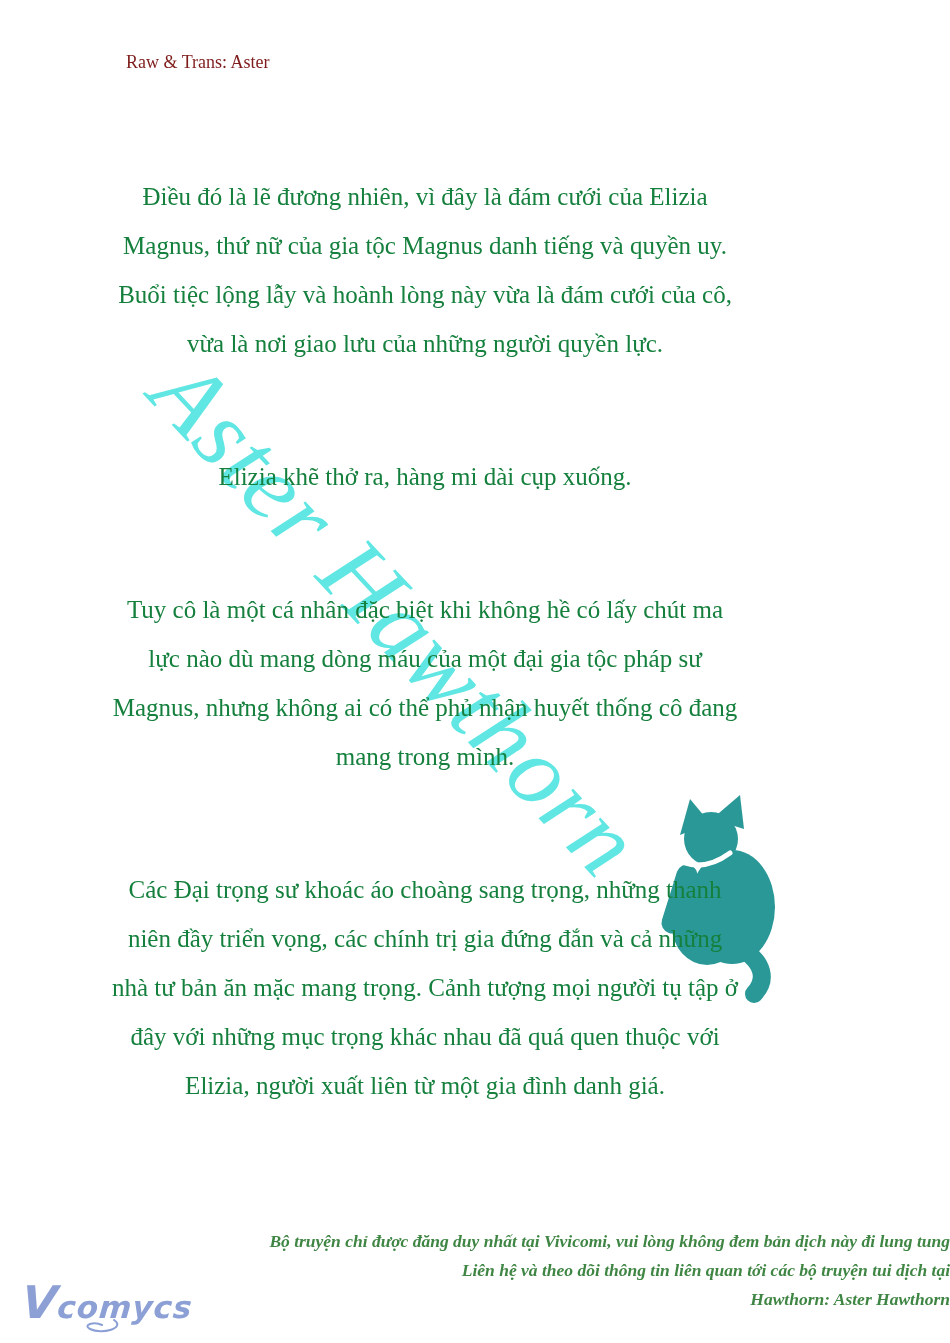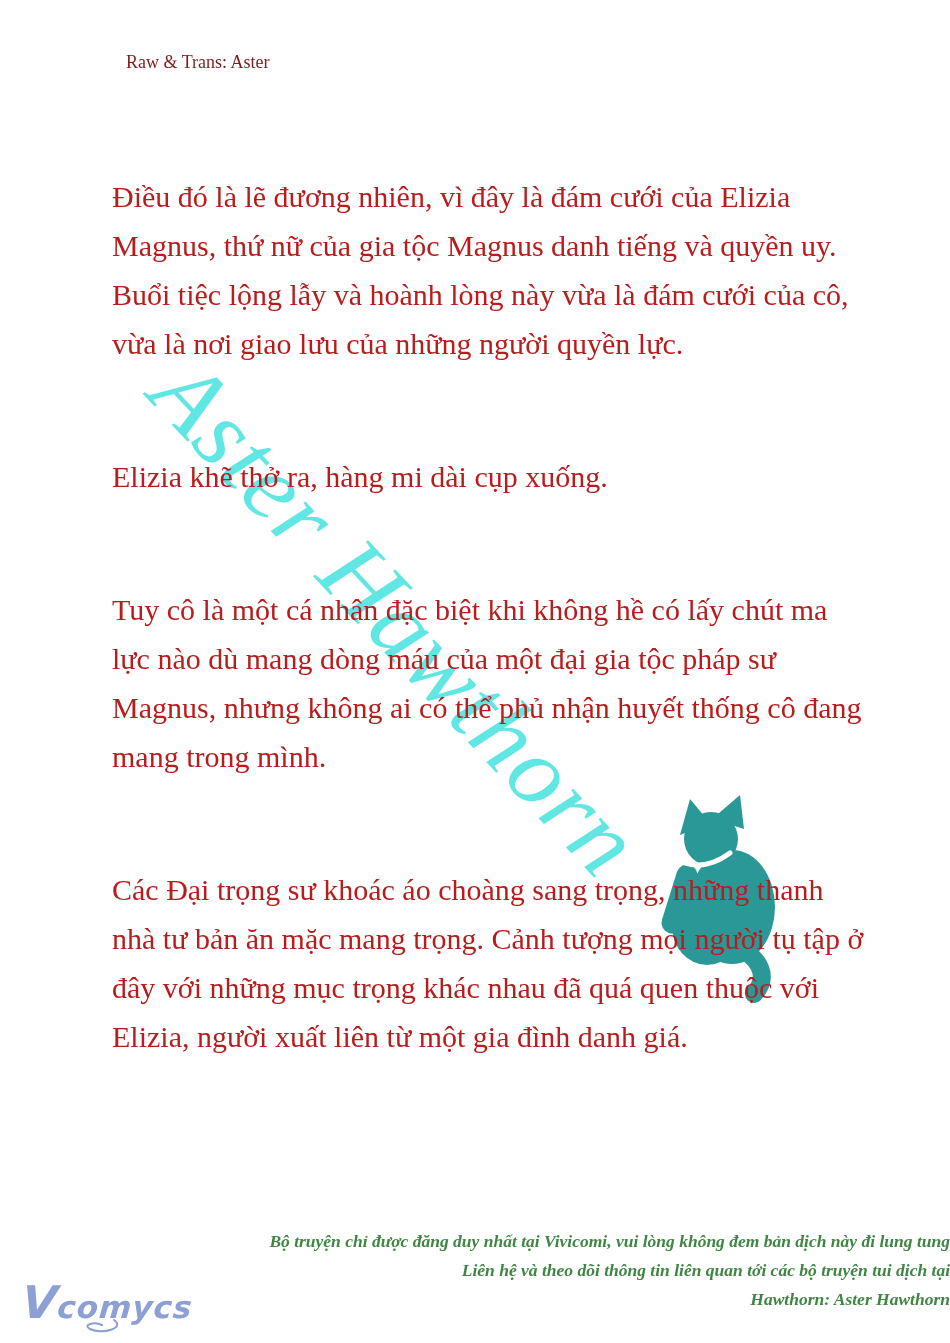--- a/index.html
+++ b/index.html
@@ -31,21 +31,21 @@
   }
   
   .cat {
     position:absolute; left:652px; top:793px;
     z-index:1; pointer-events:none;
   }
   
   .body-text {
     position:absolute; left:112px; top:172px;
     z-index:2;
-    font-size:30px; color:#b91c1c;
+    font-size:25px; color:#15803d;text-align:center;
   }
   .para { margin:0 0 84px 0; }
   .line { height:49px; line-height:49px; white-space:nowrap; }
   
   .footer {
     position:absolute; left:0; top:1199px; width:950px;
     text-align:right;
     font-family:Liberation Serif, serif;
     font-style:italic; font-weight:bold;
     font-size:17.5px; color:#3f8543;
@@ -102,20 +102,21 @@
       <div class="line">Elizia khẽ thở ra, hàng mi dài cụp xuống.</div>
     </div>
     <div class="para">
       <div class="line">Tuy cô là một cá nhân đặc biệt khi không hề có lấy chút ma</div>
       <div class="line">lực nào dù mang dòng máu của một đại gia tộc pháp sư</div>
       <div class="line">Magnus, nhưng không ai có thể phủ nhận huyết thống cô đang</div>
       <div class="line">mang trong mình.</div>
     </div>
     <div class="para">
       <div class="line">Các Đại trọng sư khoác áo choàng sang trọng, những thanh</div>
+      <div class="line">niên đầy triển vọng, các chính trị gia đứng đắn và cả những</div>
       <div class="line">nhà tư bản ăn mặc mang trọng. Cảnh tượng mọi người tụ tập ở</div>
       <div class="line">đây với những mục trọng khác nhau đã quá quen thuộc với</div>
       <div class="line">Elizia, người xuất liên từ một gia đình danh giá.</div>
     </div>
   </div>
 
   <div class="footer">
     <div class="fline">Bộ truyện chỉ được đăng duy nhất tại Vivicomi, vui lòng không đem bản dịch này đi lung tung</div>
     <div class="fline">Liên hệ và theo dõi thông tin liên quan tới các bộ truyện tui dịch tại</div>
     <div class="fline">Hawthorn: Aster Hawthorn</div>

